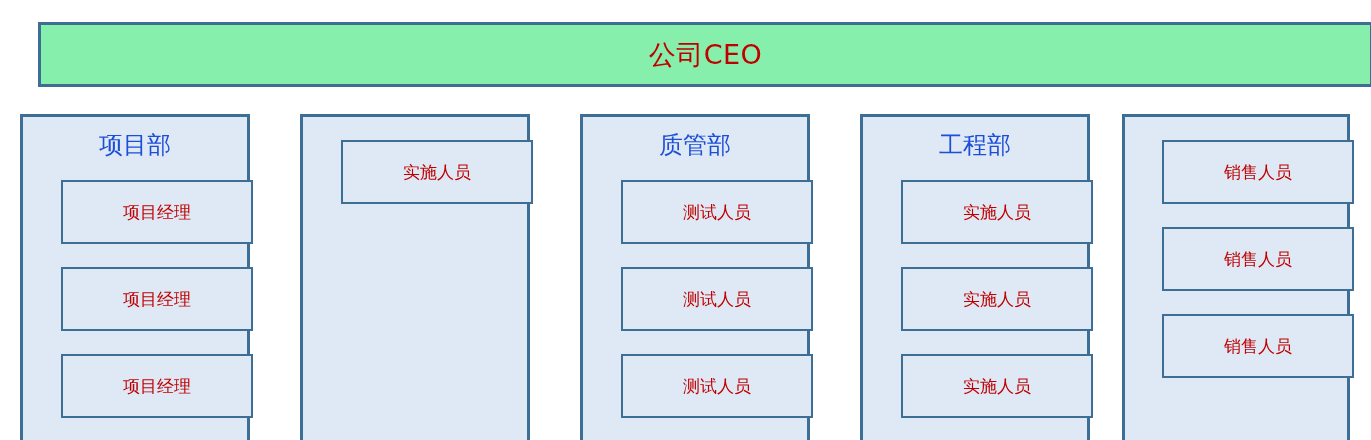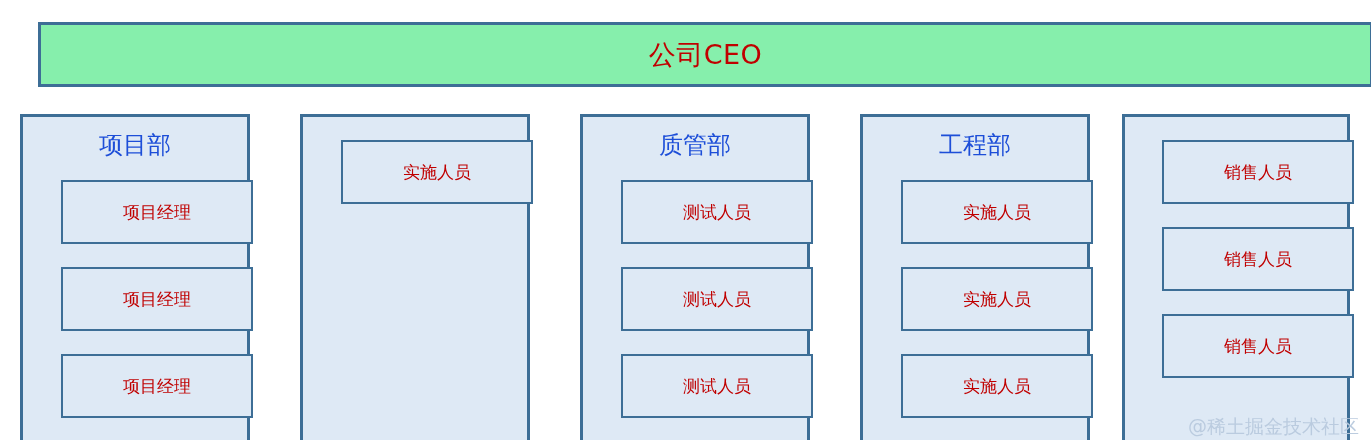--- a/index.html
+++ b/index.html
@@ -189,15 +189,14 @@
           <span class="member-label">销售人员</span>
         </div>
         <div class="member-box">
           <span class="member-label">销售人员</span>
         </div>
       </div>
     </div>
 
   </div>
 
-  <div class="watermark">@稀土掘金技术社区</div>
 
 </div>
 
 </body></html>

